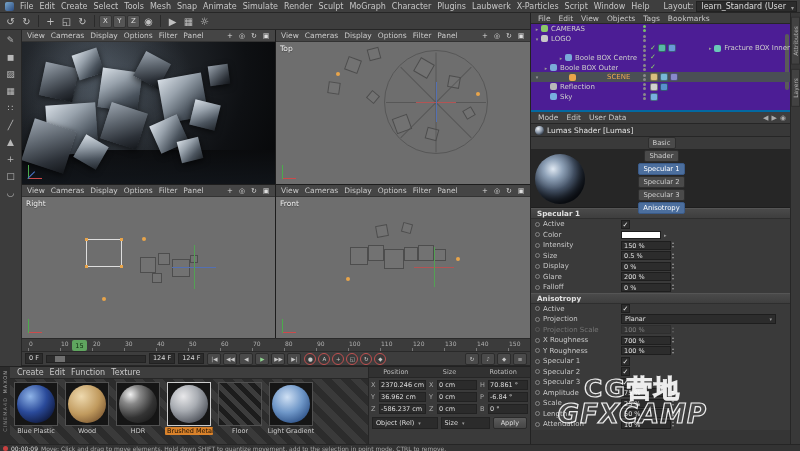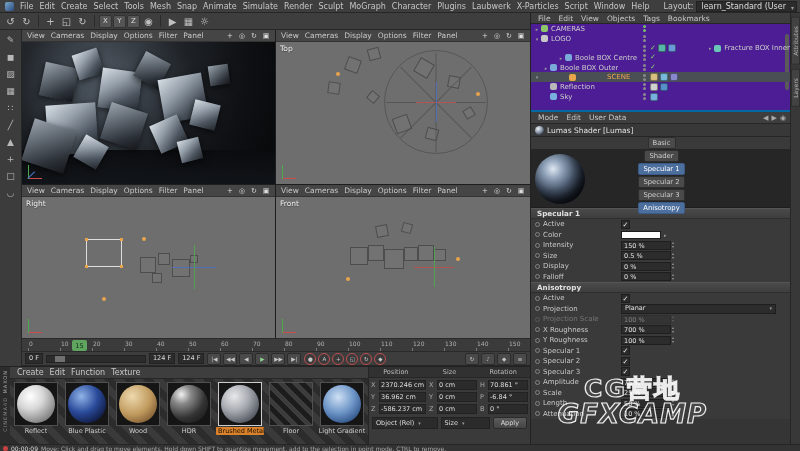--- a/index.html
+++ b/index.html
@@ -472,27 +472,20 @@
 
   <div class="materials">
     <div class="mat-menu" id="mat-menu-items">
         <span class="mi">Create</span>
         <span class="mi">Edit</span>
         <span class="mi">Function</span>
         <span class="mi">Texture</span>
       </div>
     <div class="mat-strip" id="mat-strip">
         <div class="mat">
-          <div class="mat-thumb v-reflect">
-            <div class="thumb-fill"></div>
-            <div class="sphere"></div>
-          </div>
-          <div class="mat-name">Reflect</div>
-        </div>
-        <div class="mat">
           <div class="mat-thumb v-blue">
             <div class="thumb-fill"></div>
             <div class="sphere"></div>
           </div>
           <div class="mat-name">Blue Plastic</div>
         </div>
         <div class="mat">
           <div class="mat-thumb v-wood">
             <div class="thumb-fill"></div>
             <div class="sphere"></div>
@@ -769,20 +762,31 @@
           <span class="rwidget">
             <span class="nfield">0 %</span>
             <span class="stepper">
               <span class="st-up">▴</span>
               <span class="st-dn">▾</span>
             </span>
           </span>
         </div>
         <div class="am-row">
           <span class="bullet"></span>
+          <span class="rlabel">Glare</span>
+          <span class="rwidget">
+            <span class="nfield">200 %</span>
+            <span class="stepper">
+              <span class="st-up">▴</span>
+              <span class="st-dn">▾</span>
+            </span>
+          </span>
+        </div>
+        <div class="am-row">
+          <span class="bullet"></span>
           <span class="rlabel">Falloff</span>
           <span class="rwidget">
             <span class="nfield">0 %</span>
             <span class="stepper">
               <span class="st-up">▴</span>
               <span class="st-dn">▾</span>
             </span>
           </span>
         </div>
         <div class="am-sec">Anisotropy</div>

